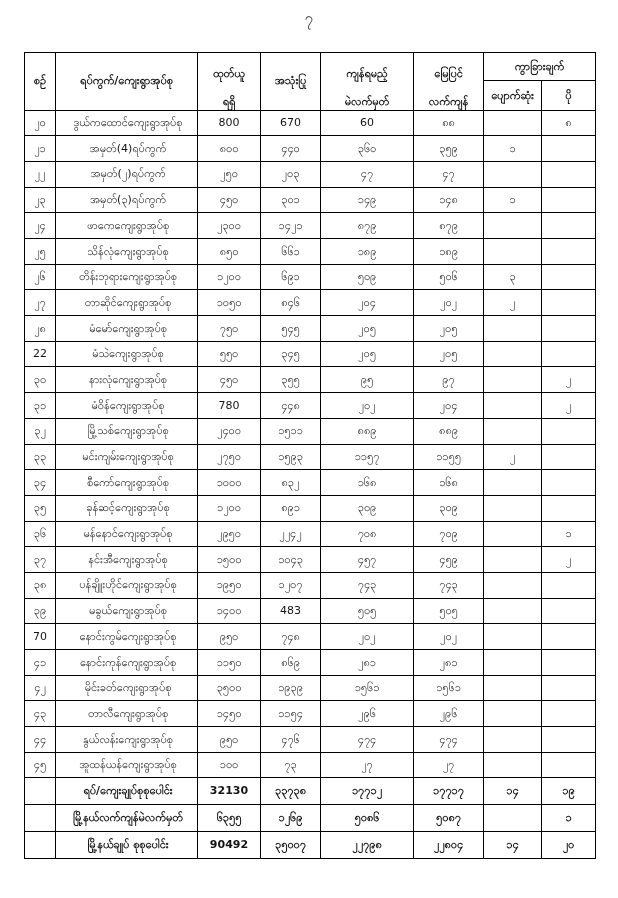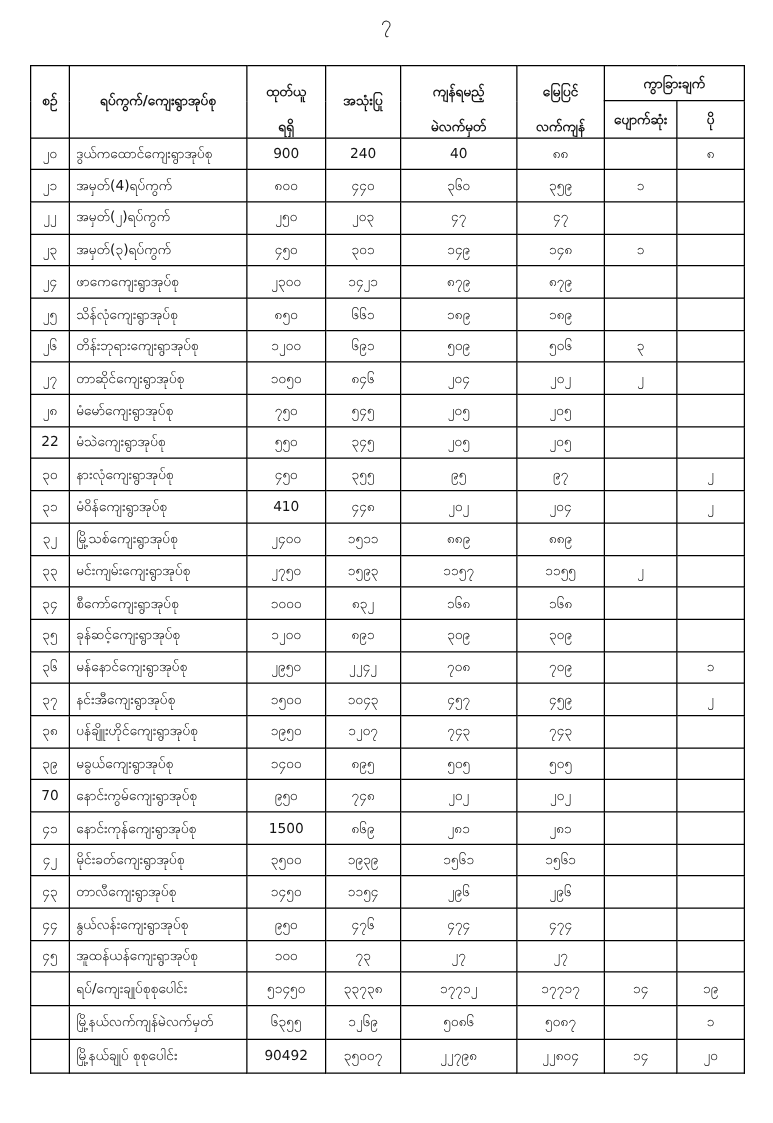--- a/index.html
+++ b/index.html
@@ -33,26 +33,26 @@
     text-align: center;
     vertical-align: middle;
     white-space: nowrap;
     overflow: hidden;
   }
   .ballot-table th { font-weight: bold; font-size: 11px; }
   .ballot-table thead tr.h1 th { height: 23px; }
   .ballot-table thead tr.h2 th { height: 24px; }
   .ballot-table tbody.data-rows td { height: 24.7px; }
   .ballot-table td.name-cell, .ballot-table td.label-cell {
-    text-align: left;
+    text-align: center;
     padding-left: 5px;
   }
   .ballot-table tfoot td {
     height: 25.8px;
-    font-weight: normal;
+    font-weight: bold;
   }
   .two-line div { line-height: 1.3; margin-top: 14px; }
   col.c-no     { width: 31px; }
   col.c-name   { width: 142px; }
   col.c-issued { width: 63px; }
   col.c-used   { width: 60px; }
   col.c-remain { width: 93px; }
   col.c-ground { width: 70px; }
   col.c-lost   { width: 58px; }
   col.c-extra  { width: 54px; }
@@ -95,23 +95,23 @@
     <tr class="h2">
       <th>ပျောက်ဆုံး</th>
       <th>ပို</th>
     </tr>
   </thead>
   <tbody class="data-rows">
 
       <tr>
         <td>၂၀</td>
         <td class="name-cell">ဒွယ်ကထောင်ကျေးရွာအုပ်စု</td>
-        <td>900</td>
-        <td>240</td>
-        <td>40</td>
+        <td>800</td>
+        <td>670</td>
+        <td>60</td>
         <td>၈၈</td>
         <td></td>
         <td>၈</td>
       </tr>
 
       <tr>
         <td>၂၁</td>
         <td class="name-cell">အမှတ်(4)ရပ်ကွက်</td>
         <td>၈၀၀</td>
         <td>၄၄၀</td>
@@ -216,21 +216,21 @@
         <td>၃၅၅</td>
         <td>၉၅</td>
         <td>၉၇</td>
         <td></td>
         <td>၂</td>
       </tr>
 
       <tr>
         <td>၃၁</td>
         <td class="name-cell">မံဝိန်ကျေးရွာအုပ်စု</td>
-        <td>410</td>
+        <td>780</td>
         <td>၄၄၈</td>
         <td>၂၀၂</td>
         <td>၂၀၄</td>
         <td></td>
         <td>၂</td>
       </tr>
 
       <tr>
         <td>၃၂</td>
         <td class="name-cell">မြို့သစ်ကျေးရွာအုပ်စု</td>
@@ -305,42 +305,42 @@
         <td>၇၄၃</td>
         <td>၇၄၃</td>
         <td></td>
         <td></td>
       </tr>
 
       <tr>
         <td>၃၉</td>
         <td class="name-cell">မခွယ်ကျေးရွာအုပ်စု</td>
         <td>၁၄၀၀</td>
-        <td>၈၉၅</td>
+        <td>483</td>
         <td>၅၀၅</td>
         <td>၅၀၅</td>
         <td></td>
         <td></td>
       </tr>
 
       <tr>
         <td>70</td>
         <td class="name-cell">နောင်းကွမ်ကျေးရွာအုပ်စု</td>
         <td>၉၅၀</td>
         <td>၇၄၈</td>
         <td>၂၀၂</td>
         <td>၂၀၂</td>
         <td></td>
         <td></td>
       </tr>
 
       <tr>
         <td>၄၁</td>
         <td class="name-cell">နောင်းကုန်ကျေးရွာအုပ်စု</td>
-        <td>1500</td>
+        <td>၁၁၅၀</td>
         <td>၈၆၉</td>
         <td>၂၈၁</td>
         <td>၂၈၁</td>
         <td></td>
         <td></td>
       </tr>
 
       <tr>
         <td>၄၂</td>
         <td class="name-cell">မိုင်းခတ်ကျေးရွာအုပ်စု</td>
@@ -382,21 +382,21 @@
         <td>၂၇</td>
         <td>၂၇</td>
         <td></td>
         <td></td>
       </tr>
     </tbody>
   <tfoot>
     <tr>
       <td></td>
       <td class="label-cell">ရပ်/ကျေးချုပ်စုစုပေါင်း</td>
-      <td>၅၁၄၅၀</td>
+      <td>32130</td>
       <td>၃၃၇၃၈</td>
       <td>၁၇၇၁၂</td>
       <td>၁၇၇၁၇</td>
       <td>၁၄</td>
       <td>၁၉</td>
     </tr>
     <tr>
       <td></td>
       <td class="label-cell">မြို့နယ်လက်ကျန်မဲလက်မှတ်</td>
       <td>၆၃၅၅</td>

